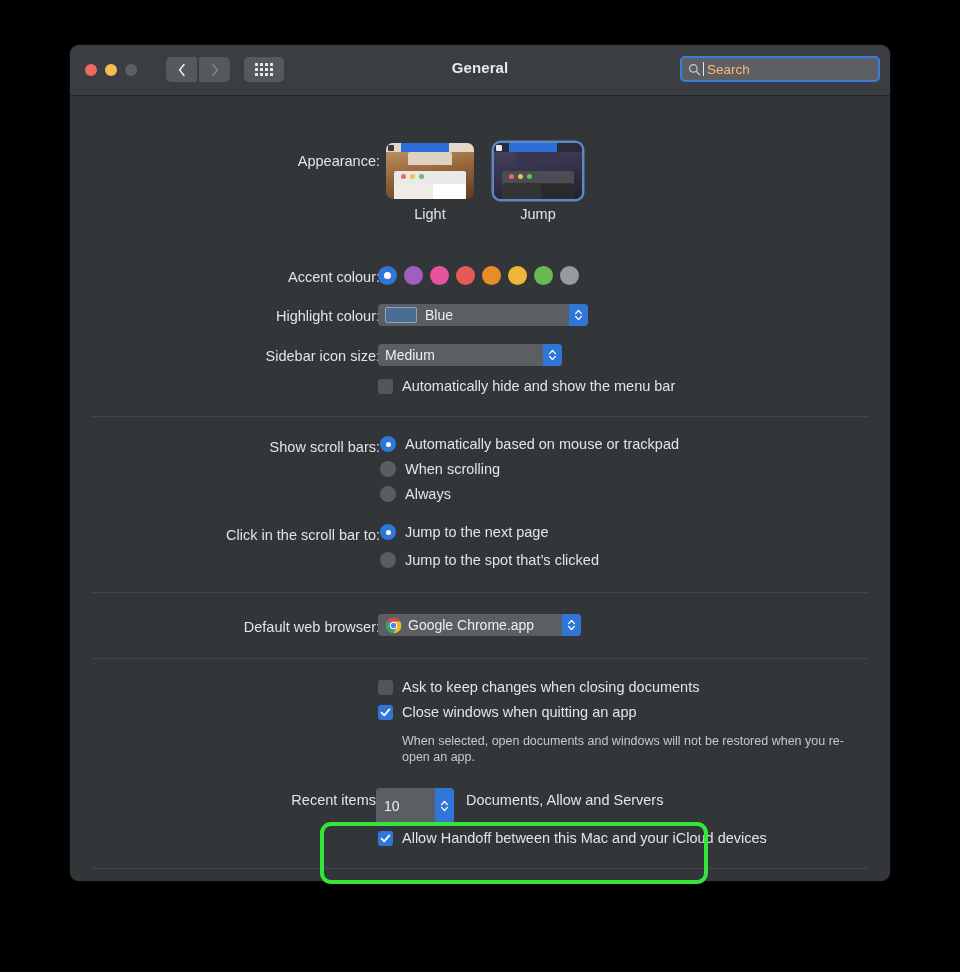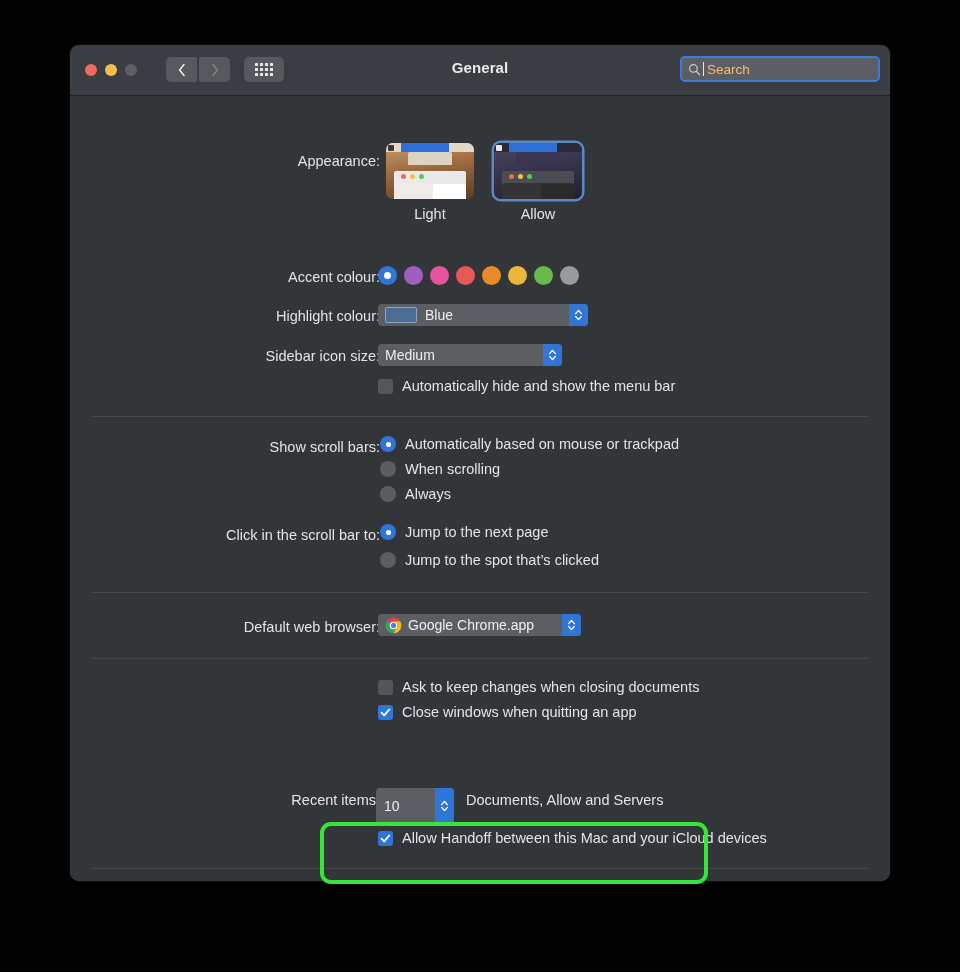--- a/index.html
+++ b/index.html
@@ -417,21 +417,21 @@
             <div class="th-win" style="left:22px; top:9px; width:44px; height:13px; background:#3a3550;"></div>
             <div class="th-win" style="left:8px; top:28px; width:72px; height:28px; background:#4a4d51;"></div>
             <div class="th-win" style="left:8px; top:40px; width:72px; height:16px; background:#343434;"></div>
             <div class="th-win" style="left:47px; top:41px; width:33px; height:15px; background:#2a2a2a;"></div>
             <div class="th-dots" style="left:15px; top:31px;">
               <i style="background:#ed6a5e;"></i>
                 <i style="background:#f4bf4f;"></i>
                 <i style="background:#61c454;"></i>
             </div>
           </div>
-          <div class="thumblabel">Allow</div>
+          <div class="thumblabel">Jump</div>
         </div>
       </div>
 
       <div class="labelcol lbl" style="top:173px;">Accent colour:</div>
       <div class="row" style="left:308px; top:170px;">
         <div class="swatches">
           <span class="sw" style="background:#2f76d8;">
               <i class="inner"></i>
             </span>
           <span class="sw" style="background:#a05fc0;"></span>
@@ -530,20 +530,21 @@
         <span class="optlabel">Ask to keep changes when closing documents</span>
       </div>
       <div class="row" style="left:308px; top:608px;text-align:right;">
         <span class="cb on">
           <svg width="11" height="11" viewBox="0 0 11 11">
             <polyline points="1.5,5.6 4.2,8.3 9.4,2.4" fill="none" stroke="#fff" stroke-width="1.8" stroke-linecap="round" stroke-linejoin="round"></polyline>
           </svg>
         </span>
         <span class="optlabel">Close windows when quitting an app</span>
       </div>
+      <div class="helptext" style="position:absolute; left:332px; top:637px;">When selected, open documents and windows will not be restored when you re-open an app.</div>
 
       <div class="labelcol lbl" style="top:696px;">Recent items:</div>
       <div class="stepper" style="position:absolute; left:306px; top:692px;">
         <span>10</span>
         <span class="arrows">
           <svg width="9" height="14" viewBox="0 0 9 14">
             <polyline points="1.6,5.6 4.5,2.4 7.4,5.6" fill="none" stroke="#fff" stroke-width="1.4" stroke-linecap="round" stroke-linejoin="round"></polyline>
             <polyline points="1.6,8.4 4.5,11.6 7.4,8.4" fill="none" stroke="#fff" stroke-width="1.4" stroke-linecap="round" stroke-linejoin="round"></polyline>
           </svg>
         </span>

